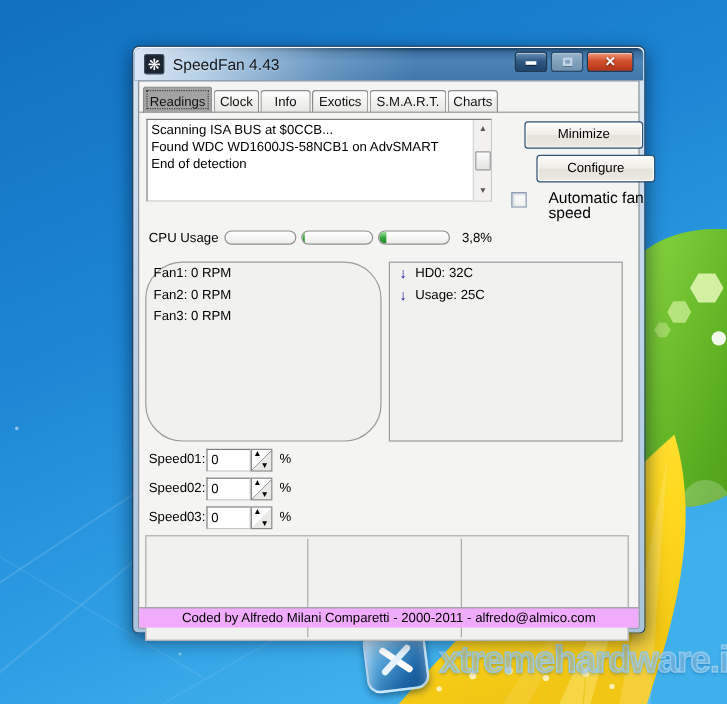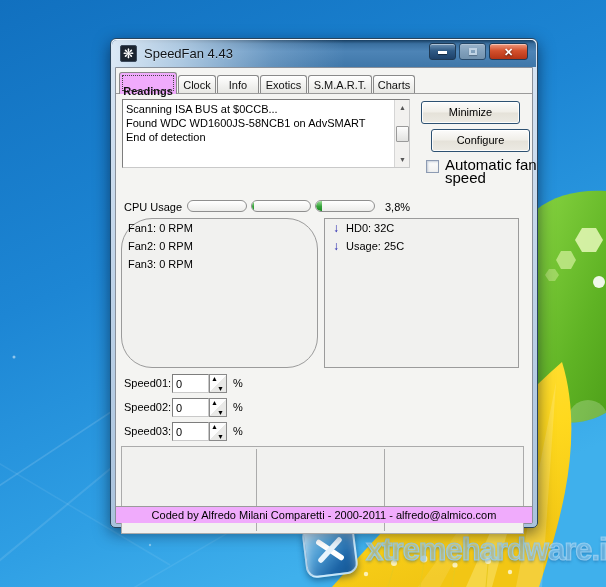--- a/index.html
+++ b/index.html
@@ -45,49 +45,49 @@
   .glyph-close { position:absolute; inset:0; color:#fff; font-size:11px; font-weight:bold; text-align:center; line-height:16px; text-shadow:0 1px 2px rgba(0,0,0,.6); }
 
   .client { position:absolute; left:4px; right:4px; top:28px; bottom:3px; background:#f4f4f2;
     border:1px solid #89909a; border-radius:0 0 2px 2px; }
 
   
   .tabs { position:absolute; left:3px; top:4px; height:22px; display:flex; align-items:flex-end; }
   .tab { height:19px; margin-right:1px; border:1px solid #8a8a8a; border-bottom:none; border-radius:3px 3px 0 0;
     background:linear-gradient(180deg,#ffffff 0%,#efefed 60%,#e6e6e2 100%);
     font-size:11px; color:#111; text-align:center; padding-top:3px; }
-  .tab.active { height:22px; padding-top:12px; background:#f0abfc; position:relative; z-index:3;
-    outline:1px dotted #444; outline-offset:-4px; font-weight:bold; }
+  .tab.active { height:22px; padding-top:6px; background:#a3a3a3; position:relative; z-index:3;
+    outline:1px dotted #444; outline-offset:-4px; font-weight:normal; }
   .t0{width:58px}.t1{width:38px}.t2{width:42px}.t3{width:47px}.t4{width:64px}.t5{width:42px}
   .tabline { position:absolute; left:0; right:0; top:25px; height:1px; background:#9a9a9a; z-index:2; }
 
   
   .logbox { position:absolute; left:6px; top:31px; width:288px; height:69px; background:#fff;
     border:1px solid; border-color:#7d7d7d #c9c9c9 #c9c9c9 #7d7d7d; font-size:11px; line-height:14px; color:#000; }
   .loglines { position:absolute; left:3px; top:2px; right:18px; }
   .scrollbar { position:absolute; right:0; top:0; bottom:0; width:15px; background:#f2f1ef; border-left:1px solid #d5d5d5; }
   .sb-arrow { position:absolute; left:0; width:15px; height:15px; font-size:7px; color:#565656; text-align:center; line-height:15px; }
   .sb-up{ top:0; } .sb-down{ bottom:0; }
   .sb-thumb { position:absolute; left:1px; top:26px; width:13px; height:16px; background:linear-gradient(180deg,#fdfdfd,#e2e2e0);
     border:1px solid #9a9a9a; border-radius:1px; }
 
   
-  .btn { position:absolute; left:305px; width:99px; height:23px; border:1px solid #2d5172; border-radius:3px;
+  .btn { position:absolute; left:321px; width:99px; height:23px; border:1px solid #2d5172; border-radius:3px;
     background:linear-gradient(180deg,#fcfcfb 0%,#f0eee8 48%,#e5e2d9 52%,#eceae3 100%);
     box-shadow:inset 0 0 0 1px rgba(255,255,255,.85); font-size:11px; color:#000; text-align:center; line-height:21px; }
   .btn-minimize { top:33px; } .btn-configure { top:61px;margin-left:10px; }
 
   
   .autofan { position:absolute; left:310px; top:90px; width:112px; display:flex; }
   .cb { width:13px; height:13px; margin-top:2px; background:linear-gradient(180deg,#fdfdfd,#f0f0f0);
     border:1px solid #8d9bb3; box-shadow:inset 1px 1px 2px rgba(120,140,170,.4); flex:0 0 13px; }
-  .cb-label { margin-left:6px; font-size:15px; line-height:13px; color:#000; }
-
-  
-  .cpurow { position:absolute; left:0; top:132px; width:428px; height:14px; font-size:11px; color:#000; }
+  .cb-label { margin-left:18px; font-size:13px; line-height:13px; color:#000; }
+
+  
+  .cpurow { position:absolute; left:0; top:124px; width:428px; height:14px; font-size:11px; color:#000; }
   .cpu-label { position:absolute; left:8px; top:1px; }
   .pbar { position:absolute; top:0; width:60px; height:12px; border:1px solid #8f8f8f; border-radius:6px;
     background:linear-gradient(180deg,#ffffff,#ececea); overflow:hidden; }
   .pb0{left:71px}.pb1{left:135px}.pb2{left:199px}
   .pfill { height:100%; border-radius:5px 0 0 5px; background:linear-gradient(180deg,#9fe09a 0%,#35a33a 55%,#1f8c28 100%); }
   .cpu-value { position:absolute; left:269px; top:1px; }
 
   
   .panel { position:absolute; top:150px; height:150px; background:#f1f1ef; border:1px solid #9b9b9b; font-size:11px; color:#000; }
   .panel-fans { left:5px; width:197px;border-radius:31px; }

